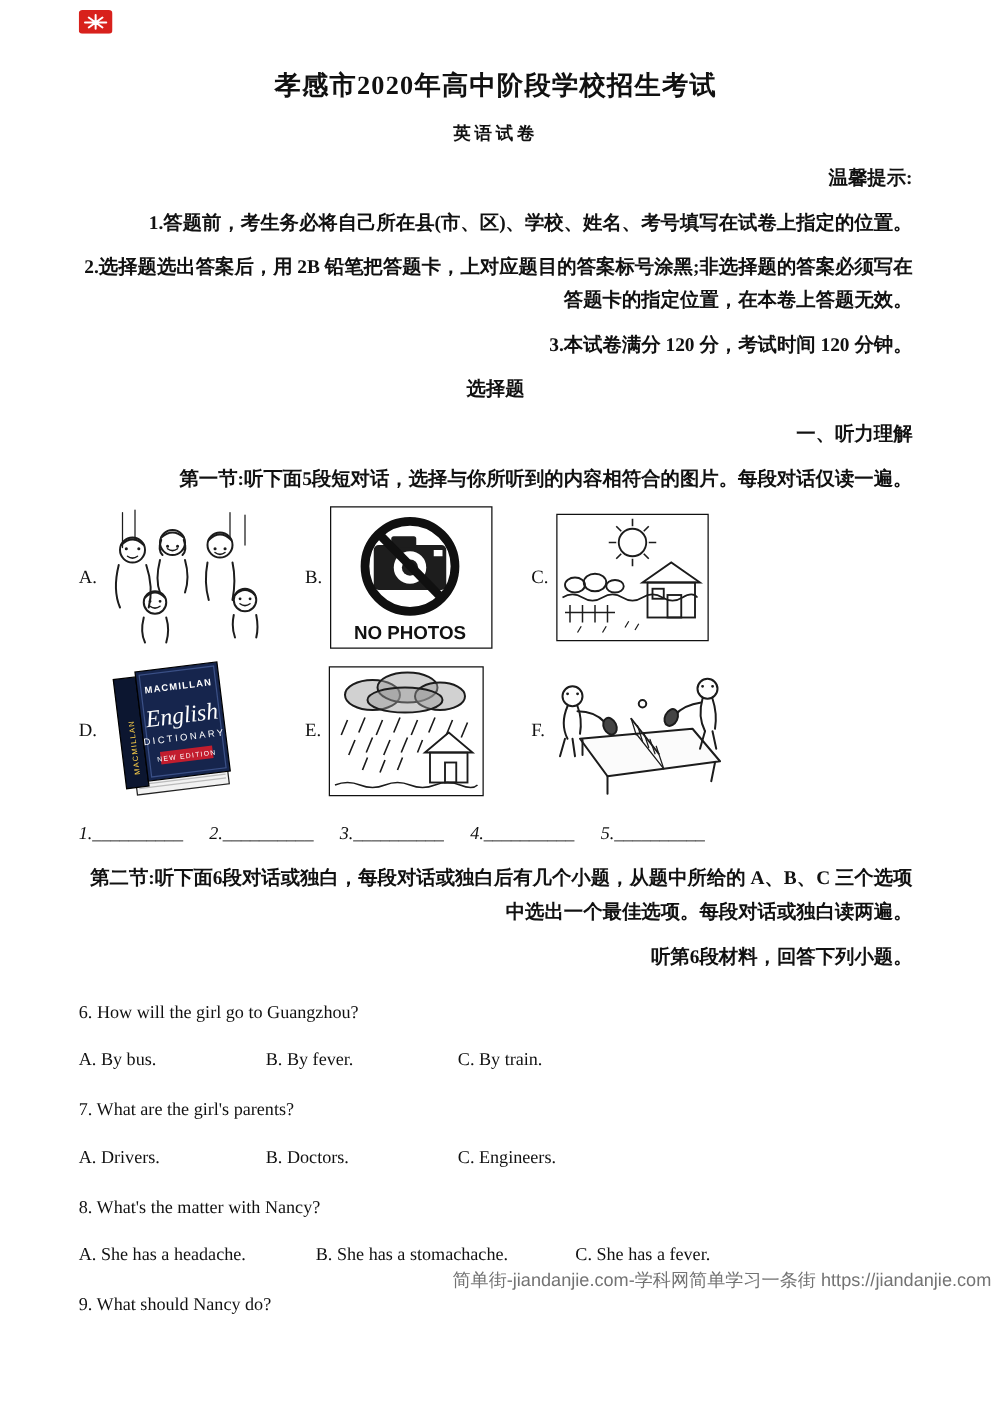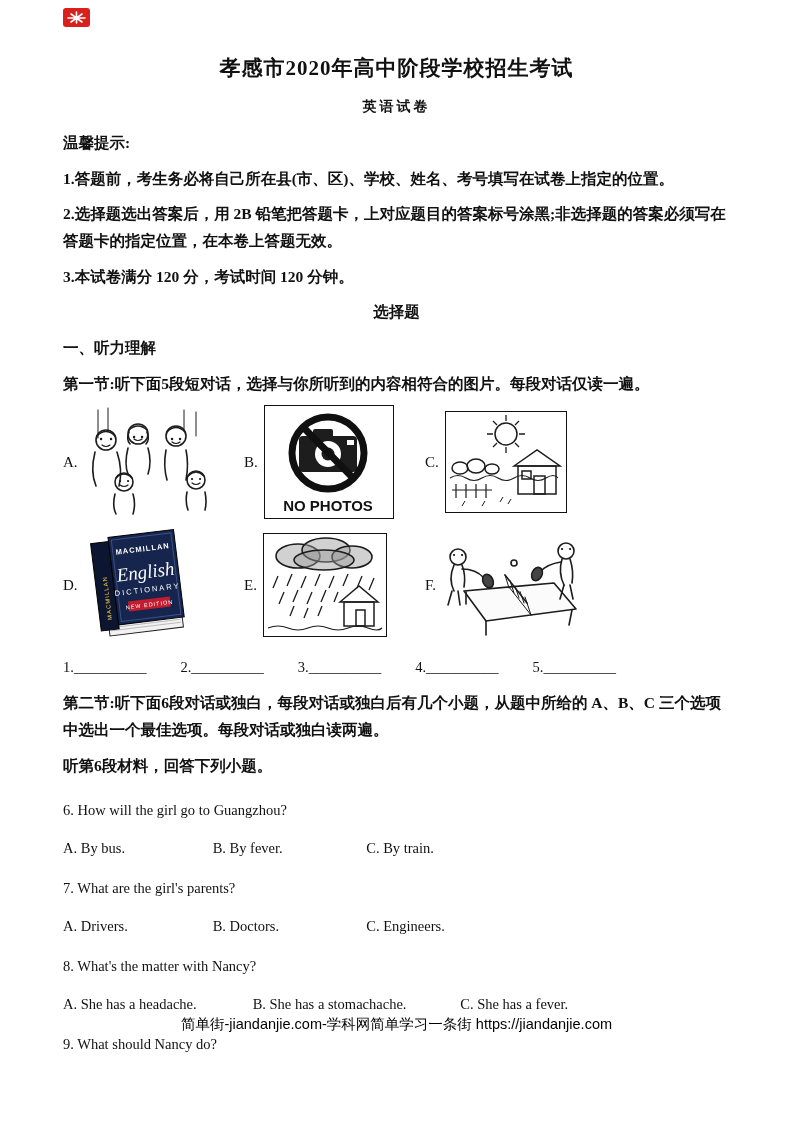--- a/index.html
+++ b/index.html
@@ -2,38 +2,38 @@
 <html><head>
 <meta charset="utf-8">
 <style>
   * { margin:0; padding:0; box-sizing:border-box; }
   html,body { background:#ffffff; }
   body { font-family:"Liberation Serif","DejaVu Serif",serif; color:#111; }
   .page { position:relative; width:793px; height:1060px; margin:0 auto; background:#fff; padding:8px 63px 0; overflow:hidden; }
   .logo-row { height:20px; margin-bottom:26px; }
   .title { text-align:center; font-size:21px; font-weight:700; letter-spacing:1px; margin-top:2px; }
   .subtitle { text-align:center; font-size:14px; font-weight:700; letter-spacing:3px; margin-top:16px; }
-  .cnb { font-weight:700; font-size:15.5px; line-height:1.72; margin-top:9px; }
+  .cnb { font-weight:700; font-size:15.5px; line-height:1.72; margin-top:9px;text-align:right; }
   .mt-lg { margin-top:14px; }
   .center { text-align:center; }
   .en { font-size:14.5px; }
   .q { margin-top:23px; }
   .opts { margin-top:21px; }
   .opt { display:inline-block; }
   .w146 { width:146px; } .w150 { width:150px; } .w186 { width:186px; } .w204 { width:204px; }
   .pic-grid { margin-top:8px; }
   .pic-row { display:flex; align-items:center; margin-top:7px; }
   .pic-item { display:flex; align-items:center; gap:6px; width:181px; }
   .pic-item:last-child { width:auto; }
   .pic-label { font-size:15px; }
   .pic-frame { display:flex; align-items:center; justify-content:center; background:#fff; }
   .pic-frame.bordered { border:1.5px solid #111; }
-  .blanks { display:flex; gap:34px; margin-top:15px; font-size:14.5px; }
+  .blanks { display:flex; gap:21px; margin-top:15px; font-size:14.5px;font-style:italic; }
   .blank .bl { letter-spacing:0; }
-  .footer { position:absolute; left:0; right:0; bottom:26px; text-align:center; color:#000000; font-size:14.5px; font-family:"Liberation Sans","DejaVu Sans",sans-serif; }
+  .footer { position:absolute; left:0; right:0; bottom:26px; text-align:right; color:#737373; font-size:14.5px; font-family:"Liberation Sans","DejaVu Sans",sans-serif; }
   svg text { font-family:"Liberation Sans","DejaVu Sans",sans-serif; }
 </style>
 </head>
 <body>
 
 <div class="page">
 
   <div class="logo-row">
     <span>
       <svg width="27" height="19" viewBox="0 0 27 19">

